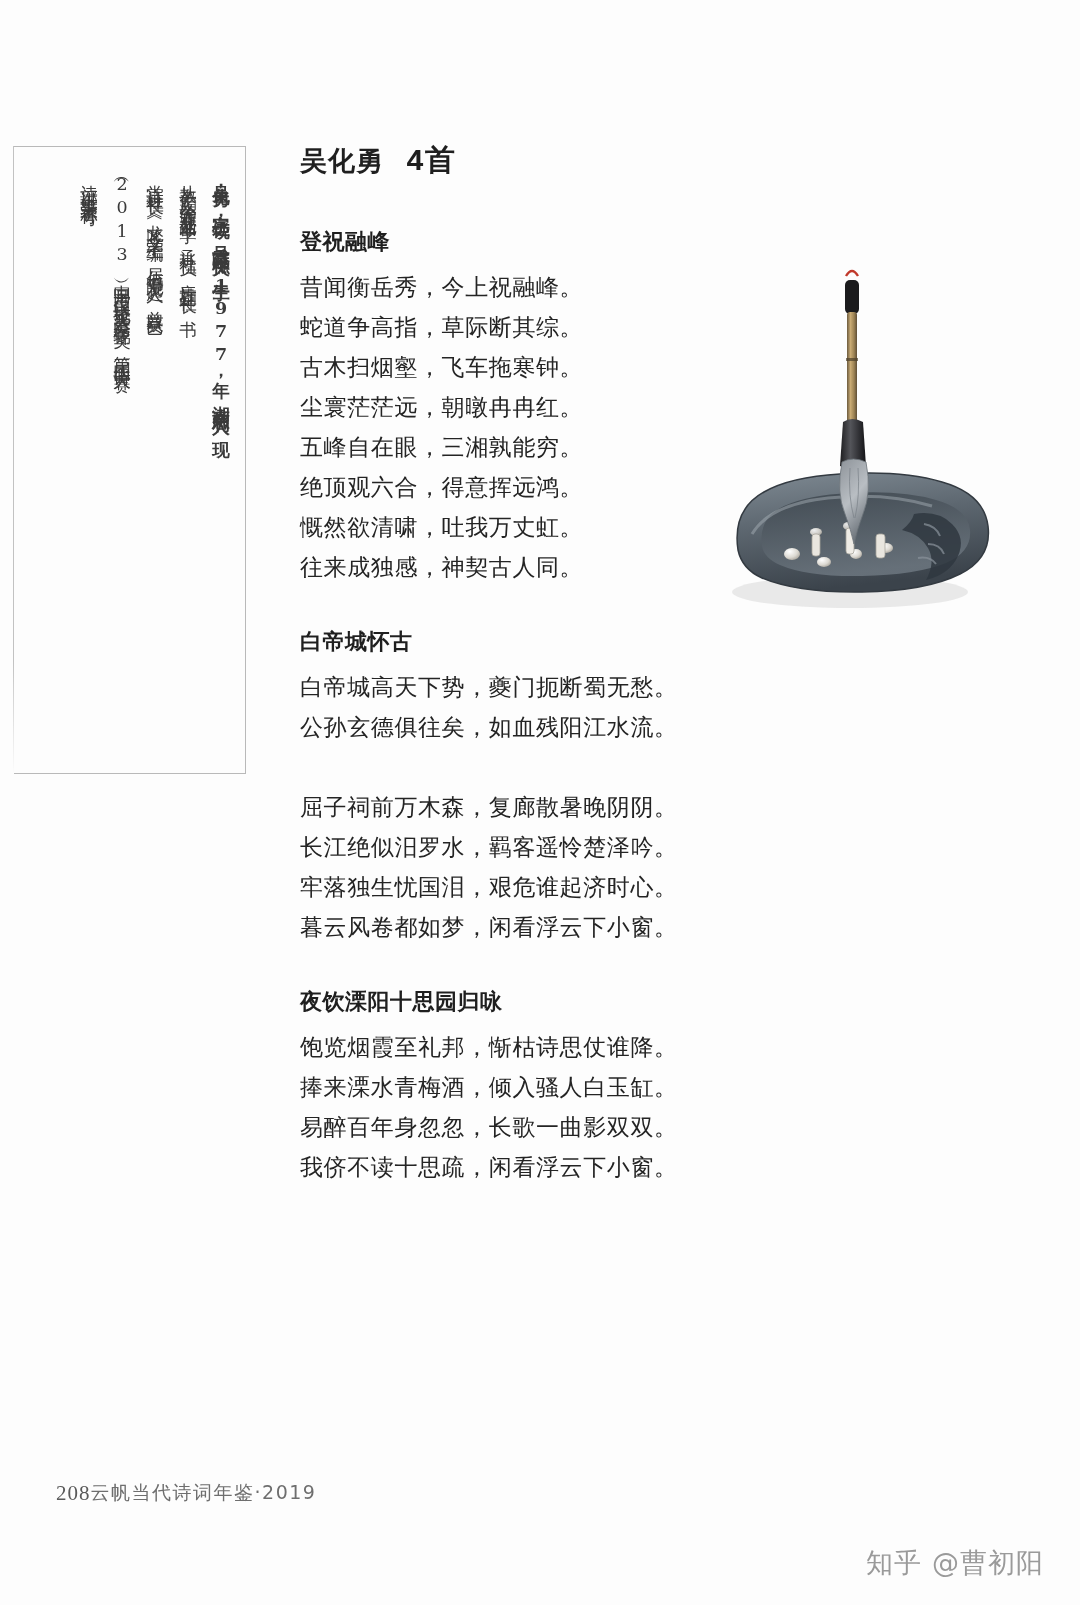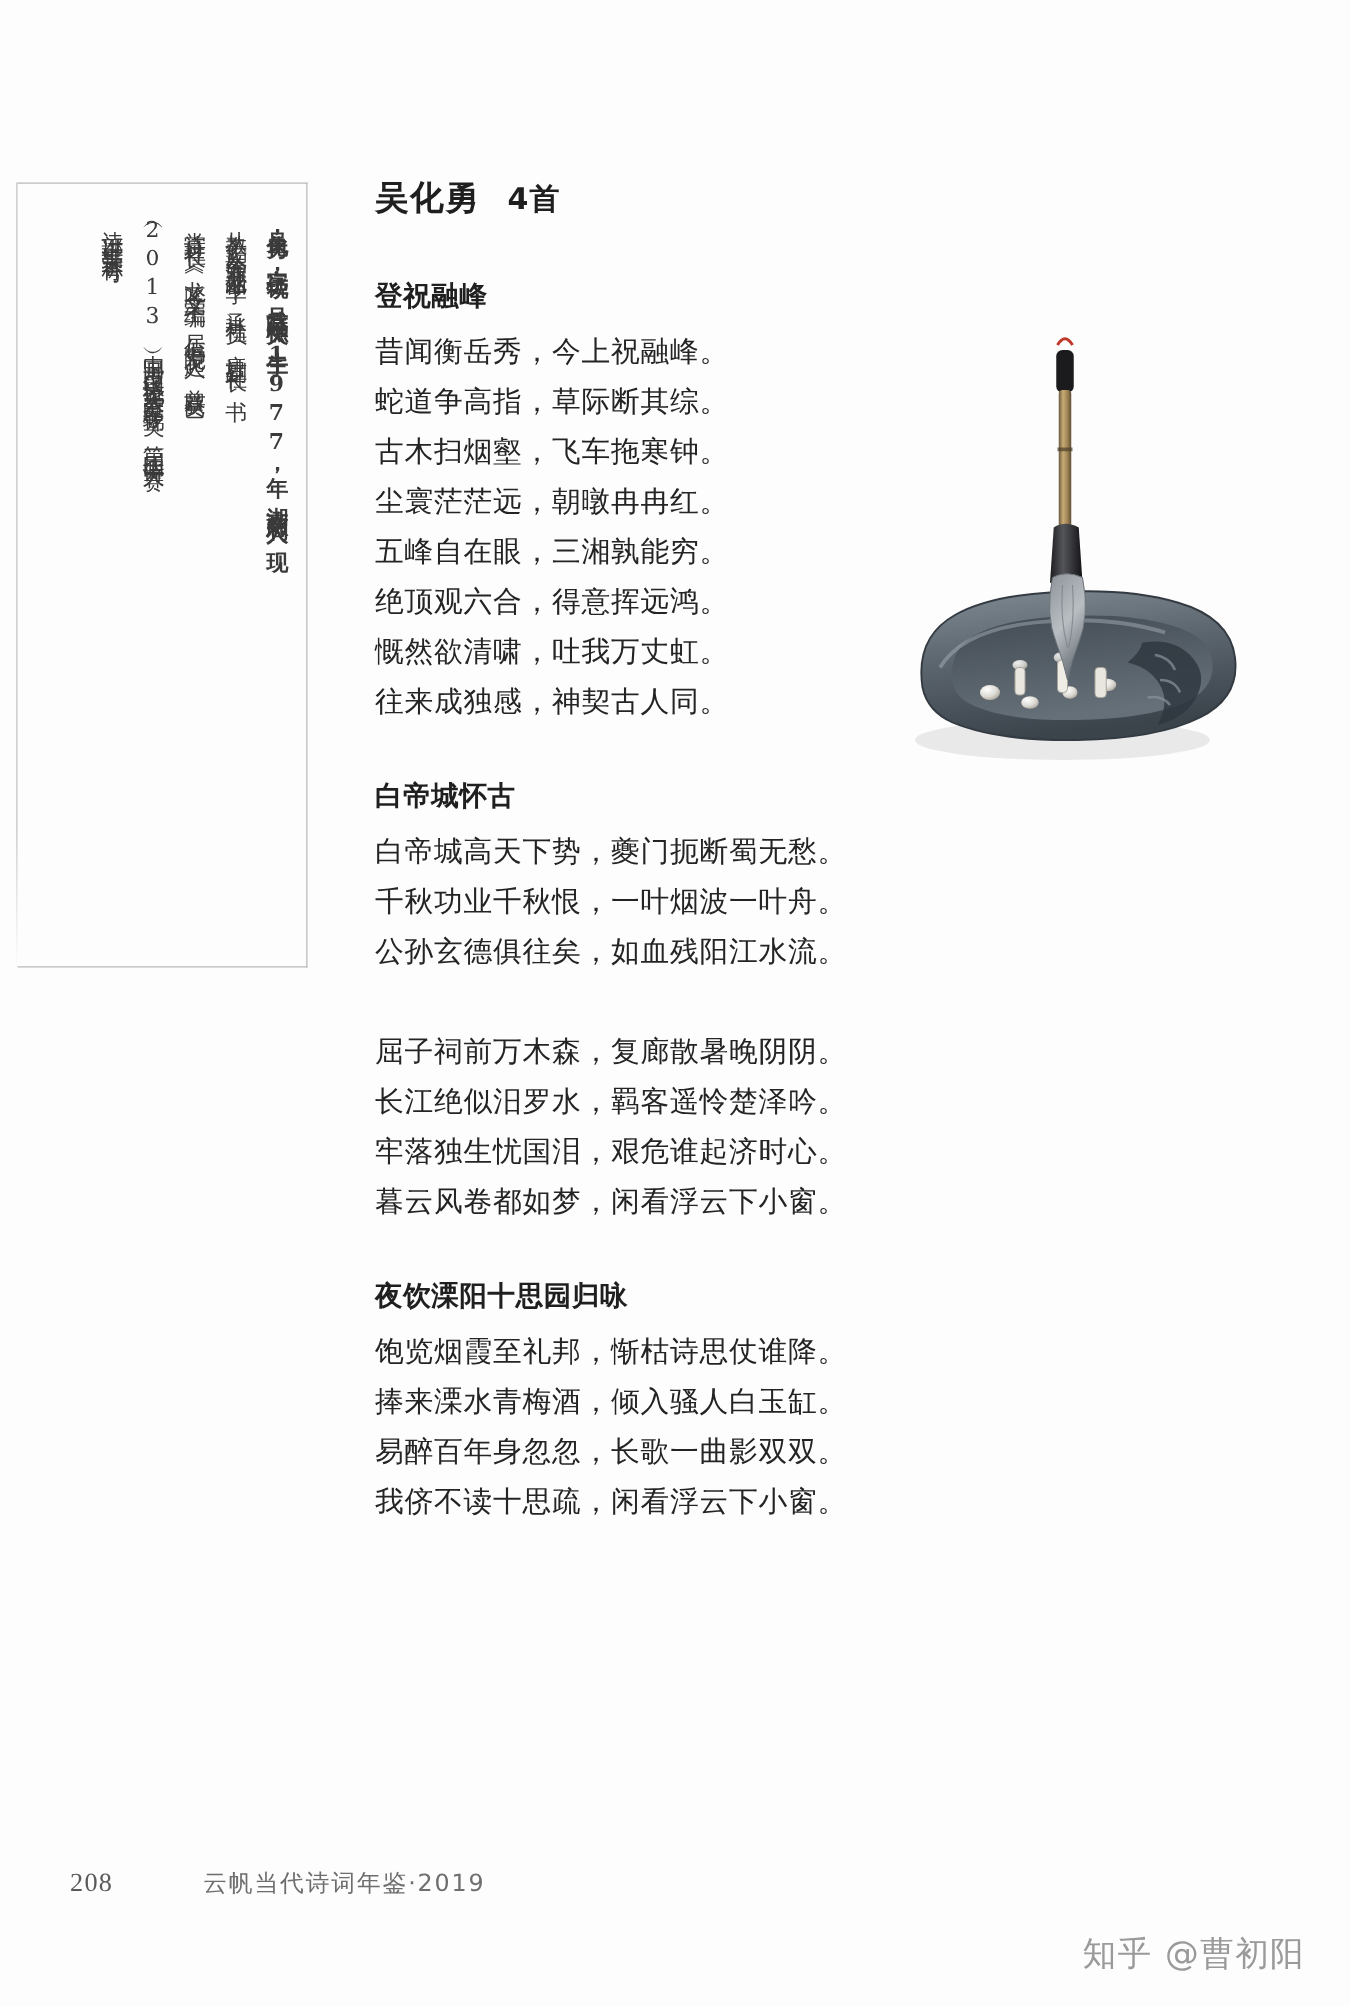--- a/index.html
+++ b/index.html
@@ -80,21 +80,22 @@
   .author-head {
     font-family: "DejaVu Sans", "Liberation Sans", sans-serif;
     font-weight: bold;
     font-size: 27px;
     letter-spacing: 1px;
     color: #1f1f1f;
     margin: 0 0 46px 0;
   }
   .author-head .count {
     margin-left: 22px;
-    font-size: 24px;
+    font-size: 30px;
+    font-family: Liberation Mono, monospace;
   }
 
   .poem {
     margin-bottom: 40px;
   }
   .poem-title {
     font-family: "DejaVu Sans", "Liberation Sans", sans-serif;
     font-weight: bold;
     font-size: 22px;
     letter-spacing: 0.5px;
@@ -116,24 +117,23 @@
     left: 700px;
     top: 262px;
     width: 300px;
     height: 360px;
   }
 
   
   .footer {
     position: absolute;
     left: 56px;
-    bottom: 85px;
+    bottom: 99px;
     display: flex;
-    align-items: flex-start;
-    gap: 72px;
+    align-items: center;
   }
   .folio {
     font-family: "Liberation Serif", serif;
     font-size: 21px;
     color: #5a5a5a;
     letter-spacing: 1px;
   }
   .running-title {
     font-family: "DejaVu Sans", "Liberation Sans", sans-serif;
     font-size: 19px;
@@ -194,21 +194,20 @@
       <div class="poem-line">尘寰茫茫远，朝暾冉冉红。</div>
       <div class="poem-line">五峰自在眼，三湘孰能穷。</div>
       <div class="poem-line">绝顶观六合，得意挥远鸿。</div>
       <div class="poem-line">慨然欲清啸，吐我万丈虹。</div>
       <div class="poem-line">往来成独感，神契古人同。</div>
     </div>
 
     <div class="poem">
       <h2 class="poem-title">白帝城怀古</h2>
       <div class="poem-line">白帝城高天下势，夔门扼断蜀无愁。</div>
-      <div class="poem-line">千秋功业千秋恨，一叶烟波一叶舟。</div>
       <div class="poem-line">公孙玄德俱往矣，如血残阳江水流。</div>
     </div>
 
     <div class="poem">
       <div class="poem-line">屈子祠前万木森，复廊散暑晚阴阴。</div>
       <div class="poem-line">长江绝似汨罗水，羁客遥怜楚泽吟。</div>
       <div class="poem-line">牢落独生忧国泪，艰危谁起济时心。</div>
       <div class="poem-line">暮云风卷都如梦，闲看浮云下小窗。</div>
     </div>
 

